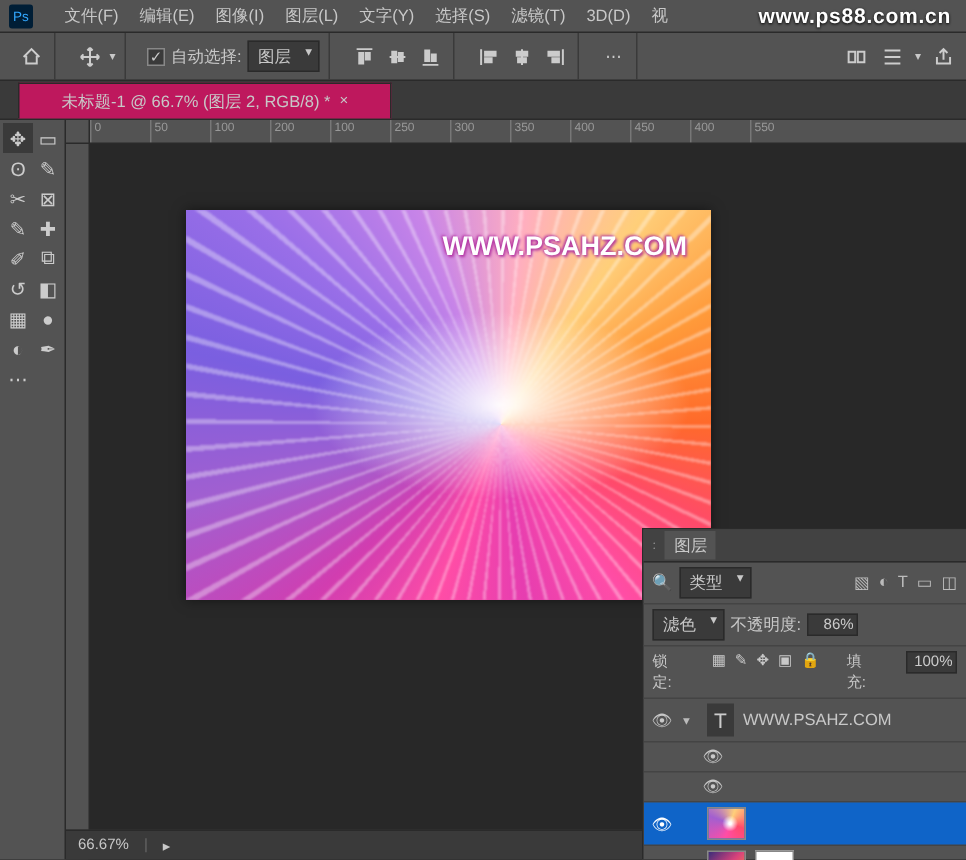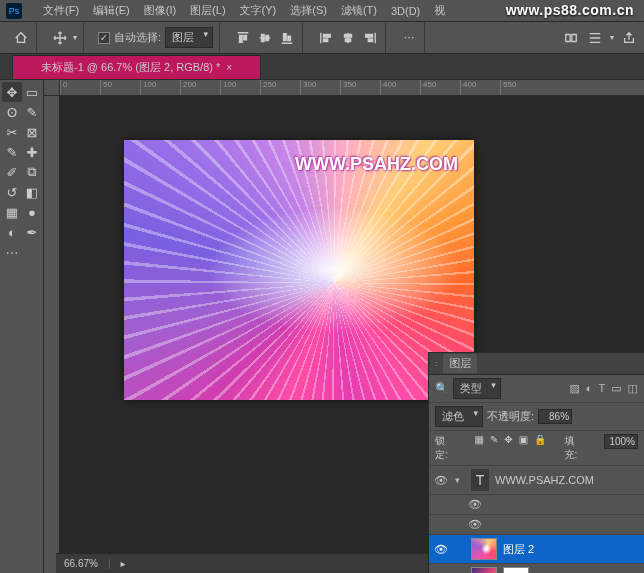--- a/index.html
+++ b/index.html
@@ -50,21 +50,21 @@
     position: absolute; inset: 0;
     background:
       repeating-conic-gradient(from 200deg at 60% 55%,
         rgba(255,255,255,0.35) 0deg 1deg,
         rgba(255,255,255,0) 1deg 5deg);
     mix-blend-mode: screen;
     filter: blur(0.6px);
   }
   .canvas-text { position: absolute; top: 14px; right: 16px; color: #fff; font-weight: bold; font-size: 18px; font-family: Arial; text-shadow: 1px 1px 2px #b030a0, -1px -1px 2px #b030a0; }
   
-  .statusbar { position: absolute; bottom: 0; left: 12px; height: 20px; background: #3a3a3a; display: flex; align-items: center; padding: 0 8px; gap: 10px; font-size: 10px; border-top: 1px solid #2a2a2a; width: 430px; }
+  .statusbar { position: absolute; bottom: 0; left: 0; height: 20px; background: #3a3a3a; display: flex; align-items: center; padding: 0 8px; gap: 10px; font-size: 10px; border-top: 1px solid #2a2a2a; width: 430px; }
   .statusbar .sep { color: #666; }
   
   .mini-panels { position: absolute; left: 46px; top: 290px; width: 22px; background: #3a3a3a; border: 1px solid #2a2a2a; display: flex; flex-direction: column; }
   .mini-panels div { height: 22px; display: flex; align-items: center; justify-content: center; font-size: 12px; }
   
   .layers-panel { position: absolute; right: 0; top: 272px; width: 216px; bottom: 0; background: #535353; border-left: 1px solid #2a2a2a; border-top: 1px solid #2a2a2a; display: flex; flex-direction: column; font-size: 11px; }
   .panel-titlebar { height: 22px; background: #424242; display: flex; align-items: center; padding: 0 6px; gap: 8px; border-bottom: 1px solid #2a2a2a; }
   .panel-titlebar .grip { color: #888; letter-spacing: -2px; font-size: 8px; }
   .panel-tab { padding: 2px 6px; background: #535353; }
   .panel-row { display: flex; align-items: center; padding: 3px 6px; gap: 4px; border-bottom: 1px solid #444; }
@@ -312,21 +312,20 @@
       <div class="layer sublayer">
         <span class="eye">👁</span>
       </div>
       <div class="layer sublayer">
         <span class="eye">👁</span>
       </div>
       <div class="layer selected">
         <span class="eye">👁</span>
         <span class="expand"></span>
         <span class="thumb swirl"></span>
-        <span class="layer-name">图层 2</span>
       </div>
       <div class="layer">
         <span class="eye">👁</span>
         <span class="expand"></span>
         <span class="thumb gradient"></span>
         <span class="thumb mask"></span>
       </div>
 
     </div>
   </div>

